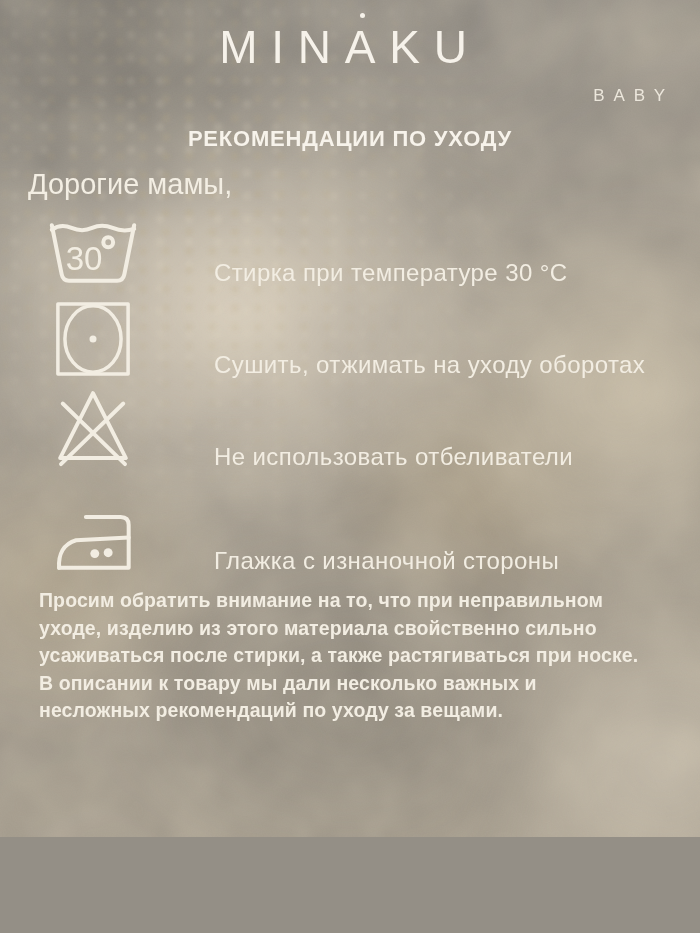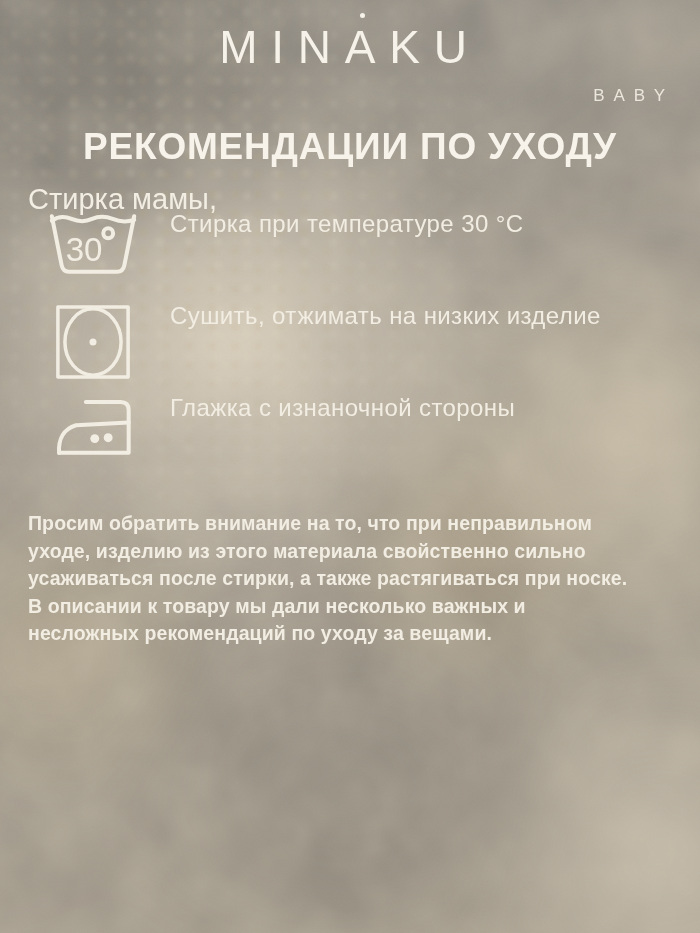--- a/index.html
+++ b/index.html
@@ -2,21 +2,21 @@
 <html lang="ru"><head>
 <meta charset="utf-8">
 <style>
   html,body{margin:0;padding:0;}
   body{
     width:700px;height:933px;overflow:hidden;
     font-family:"Liberation Sans",sans-serif;
     background:#948f86;
     position:relative;
   }
-  .page{position:relative;width:700px;height:933px;overflow:hidden;}
+  .page{position:relative;width:700px;height:837px;overflow:hidden;}
 
   
   .bg{position:absolute;inset:0;overflow:hidden;}
   .bg-gradients{
     position:absolute;inset:-40px;filter:blur(16px);
     background:
       radial-gradient(42% 30% at 18% 8%,  rgba(113,109,103,.9), rgba(113,109,103,0) 72%),
       radial-gradient(34% 22% at 62% 6%,  rgba(139,134,127,.8), rgba(139,134,127,0) 70%),
       radial-gradient(52% 34% at 35% 38%, rgba(218,208,191,.95), rgba(218,208,191,0) 72%),
       radial-gradient(40% 30% at 85% 47%, rgba(201,190,168,.85), rgba(201,190,168,0) 70%),
@@ -52,40 +52,40 @@
     content:"";position:absolute;top:-11px;left:34%;
     width:5px;height:5px;border-radius:50%;background:#f6f2ea;
   }
   .logo-sub{
     text-align:right;margin-top:17px;font-size:17px;line-height:1;
     letter-spacing:.52em;color:#ece7dc;font-weight:400;
     padding-left:.52em; 
   }
   .title{
     margin:24px 0 0 0;text-align:center;
-    font-size:37px;line-height:1;font-weight:700;letter-spacing:.8px;
+    font-size:22px;line-height:1;font-weight:700;letter-spacing:.8px;
     color:#f7f3eb;
   }
   .greeting{
     margin:20px 0 0 2px;font-size:29px;line-height:1;font-weight:400;color:#f3eee3;
   }
   .intro{
     margin:15px 0 0 2px;font-size:22px;line-height:28px;font-weight:400;
     white-space:pre-line;color:#f1ece1;
   }
 
   .care-list{margin-top:-4px;}
-  .care-row{display:flex;align-items:flex-start;height:92px;padding-left:16px;}
+  .care-row{display:flex;align-items:flex-end;height:92px;padding-left:16px;gap:44px;}
   .care-row.last{height:104px;}
   .care-icon{width:102px;display:flex;justify-content:center;align-items:center;flex:0 0 102px;}
   .care-icon svg{display:block;}
   .care-label{margin-left:26px;font-size:24px;letter-spacing:.4px;color:#f2ede2;white-space:nowrap;}
 
   .note{
-    margin:12px 0 0 2px;font-size:19.5px;line-height:27.5px;font-weight:700;
+    margin:12px 0 0 13px;font-size:19.5px;line-height:27.5px;font-weight:700;
     letter-spacing:.1px;white-space:pre-line;color:#f2ede2;
   }
   .closing{
     margin:17px 0 0 0;text-align:center;
     font-size:30px;line-height:1;font-weight:700;letter-spacing:.5px;color:#f6f2ea;
   }
 
   .stroke{fill:none;stroke:#f2ede2;stroke-width:4.5;stroke-linecap:round;stroke-linejoin:round;}
   .fillink{fill:#f2ede2;stroke:none;}
   .icon-text{fill:#f2ede2;font-family:"Liberation Sans",sans-serif;font-size:37px;font-weight:400;}
@@ -116,21 +116,21 @@
   </div>
 
   <div class="content">
 
     <div class="logo"><span>MIN</span><span class="logo-a">A</span><span>KU</span></div>
 
     <div class="logo-sub">BABY</div>
 
     <h1 class="title">РЕКОМЕНДАЦИИ ПО УХОДУ</h1>
 
-    <p class="greeting">Стирка мамы,</p>
+    <p class="greeting">Дорогие мамы,</p>
 
 
     <section class="care-list">
 
       <div class="care-row">
         <div class="care-icon">
           <svg width="90" height="68" viewBox="0 0 100 76" aria-hidden="true">
             <path class="stroke" d="M4 7 L15 62 Q16.5 69 23 69 H77 Q83.5 69 85 62 L96 7"></path>
             <path class="stroke" d="M4 12 Q14 5 26 10 T 49 10 T 72 10 T 96 11" stroke-width="4"></path>
             <text class="icon-text" x="40" y="57" text-anchor="middle">30</text>
@@ -141,23 +141,33 @@
       </div>
 
       <div class="care-row">
         <div class="care-icon">
           <svg width="78" height="80" viewBox="0 0 100 102" aria-hidden="true">
             <rect class="stroke" x="5" y="6" width="90" height="90" stroke-width="5"></rect>
             <ellipse class="stroke" cx="50" cy="51" rx="36" ry="42.5" stroke-width="5"></ellipse>
             <circle class="fillink" cx="50" cy="51" r="4.5"></circle>
           </svg>
         </div>
-        <div class="care-label">Сушить, отжимать на низких изделие</div>
+        <div class="care-label">Сушить, отжимать на уходу оборотах</div>
       </div>
 
+      <div class="care-row">
+        <div class="care-icon">
+          <svg width="90" height="90" viewBox="0 0 100 104" aria-hidden="true">
+            <path class="stroke" d="M50 14 L88 89 H12 Z" stroke-width="4.5"></path>
+            <path class="stroke" d="M15 26 L87 96" stroke-width="4.5"></path>
+            <path class="stroke" d="M85 26 L13 96" stroke-width="4.5"></path>
+          </svg>
+        </div>
+        <div class="care-label">Не использовать отбеливатели</div>
+      </div>
 
       <div class="care-row last">
         <div class="care-icon">
           <svg width="94" height="66" viewBox="0 0 104 74" aria-hidden="true">
             <path class="stroke" d="M14 66 H92 V18 Q92 9 83 9 H44"></path>
             <path class="stroke" d="M14 66 C13 51 19 39 33 35 L92 32"></path>
             <circle class="fillink" cx="54" cy="50" r="5"></circle>
             <circle class="fillink" cx="69" cy="49" r="5"></circle>
           </svg>
         </div>

